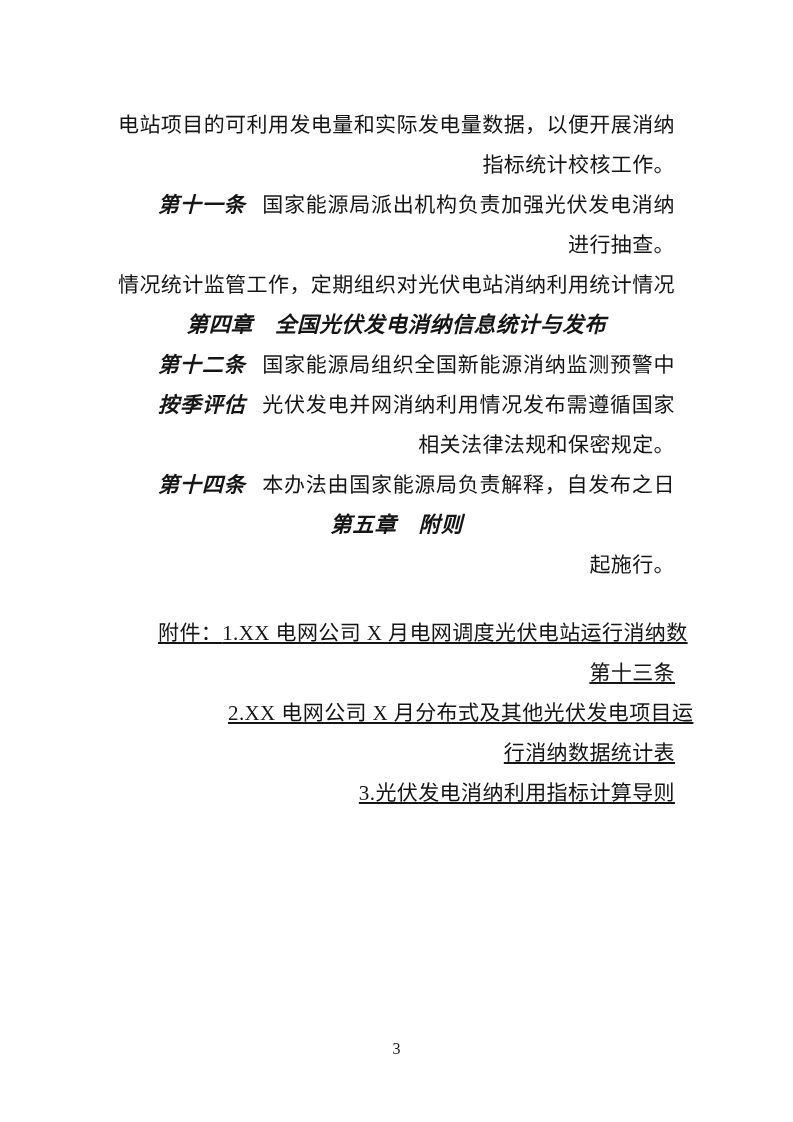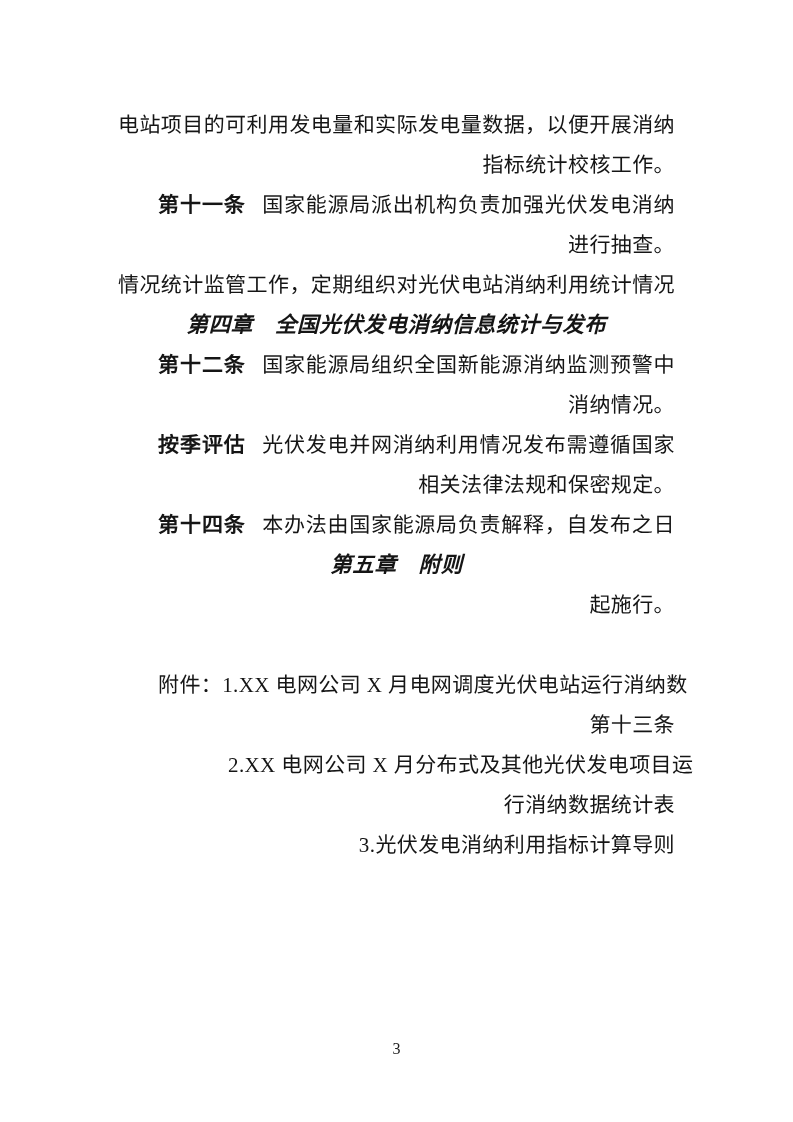--- a/index.html
+++ b/index.html
@@ -23,33 +23,33 @@
     line-height: 40px;
     letter-spacing: 0.4px;
   }
   .line { white-space: nowrap; text-align: right; }
   
   .jfull {
     white-space: normal;
     text-align: justify;
     text-align-last: justify;
   }
-  .article-label { font-weight: bold; letter-spacing: 0.6px; }
+  .article-label { font-weight: bold; letter-spacing: 0.6px; font-style: italic; }
   .label-gap { display: inline-block; width: 16px; }
   .heading {
     text-align: center;
     text-align-last: center;
     font-weight: bold;
     font-size: 21.5px;
     letter-spacing: 0.6px;
     white-space: nowrap;
     font-style: italic;
   }
   .indent-2 { padding-left: 40px; }
-  .attachments { margin-top: 40px; }
+  .attachments { margin-top: 28px; text-decoration: underline; }
   .attach-cont { padding-left: 128px; }
   .attach-num { padding-left: 110px; }
   .page-number {
     position: absolute;
     top: 1040px; left: 0;
     width: 793px;
     text-align: center;
     font-size: 16px;
     color: #222222;
   }
@@ -67,21 +67,20 @@
       <span class="article-label">第十一条</span><span class="label-gap"></span><span>国家能源局派出机构负责加强光伏发电消纳</span>
     </div>
     <div class="line">进行抽查。</div>
     <div class="line jfull">情况统计监管工作，定期组织对光伏电站消纳利用统计情况</div>
 
     <div class="line heading">第四章　全国光伏发电消纳信息统计与发布</div>
 
     <div class="line jfull indent-2">
       <span class="article-label">第十二条</span><span class="label-gap"></span><span>国家能源局组织全国新能源消纳监测预警中</span>
     </div>
-    <div class="line">消纳情况。</div>
 
     <div class="line jfull indent-2">
       <span class="article-label">按季评估</span><span class="label-gap"></span><span>光伏发电并网消纳利用情况发布需遵循国家</span>
     </div>
     <div class="line">相关法律法规和保密规定。</div>
 
     <div class="line jfull indent-2">
       <span class="article-label">第十四条</span><span class="label-gap"></span><span>本办法由国家能源局负责解释，自发布之日</span>
     </div>
 

